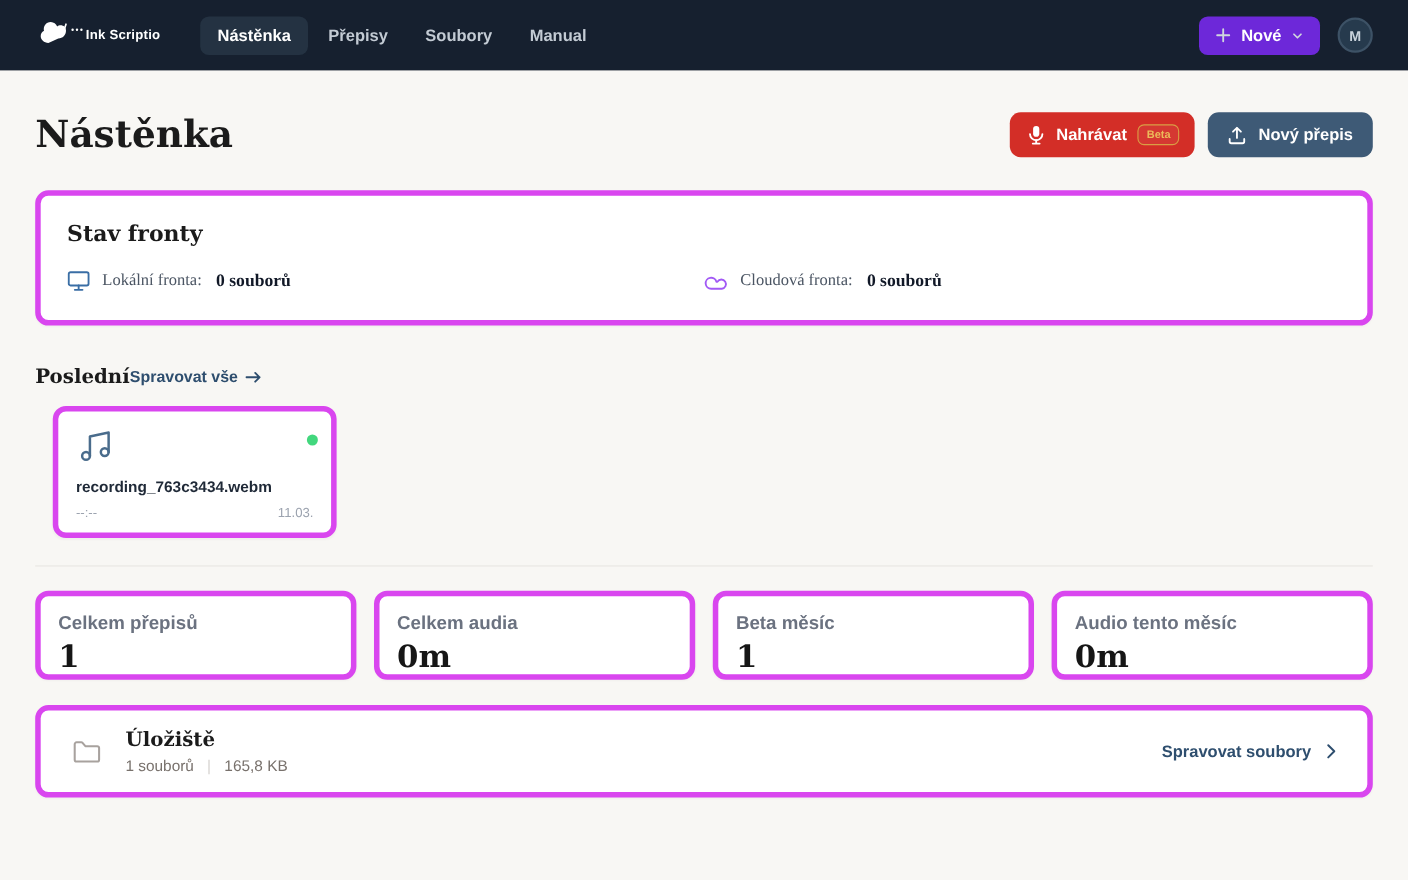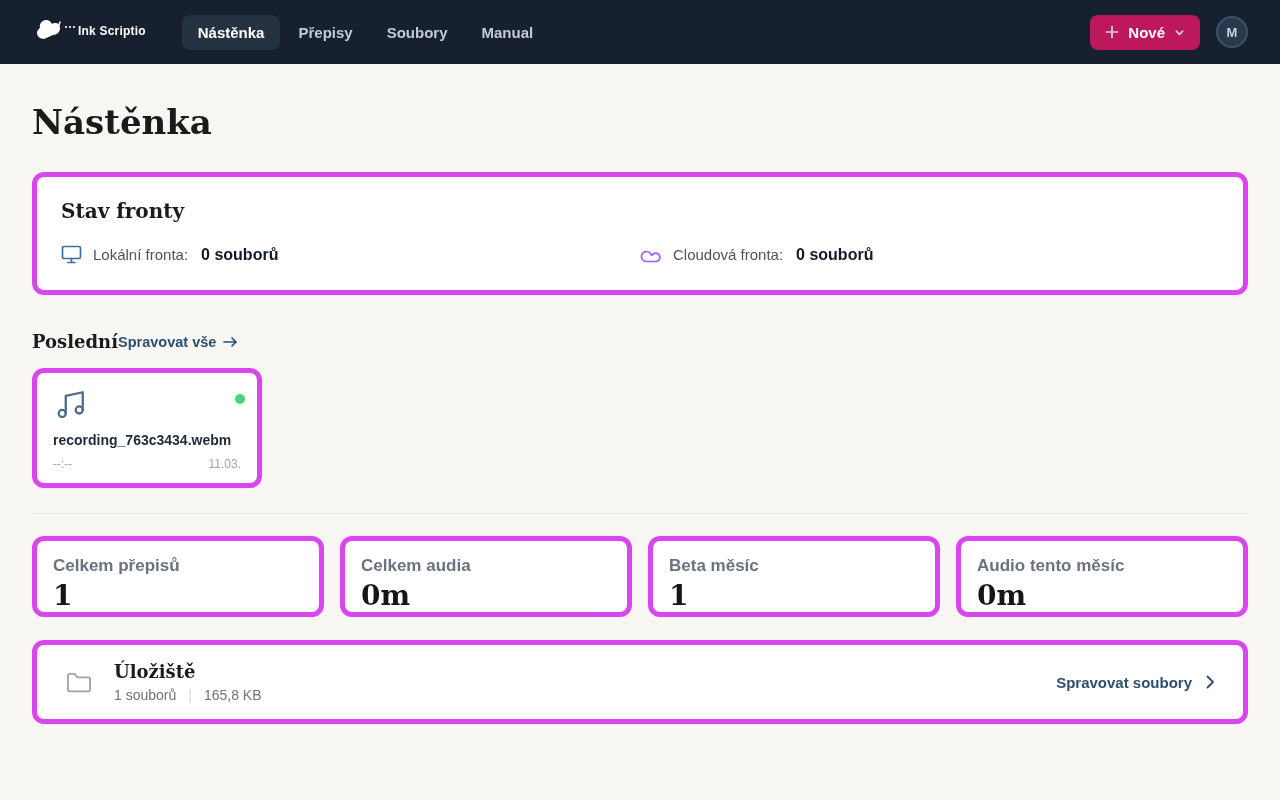--- a/index.html
+++ b/index.html
@@ -25,21 +25,21 @@
   .logo-text { font-size: 12px; font-weight: 700; letter-spacing: .2px; margin-top: -3px; white-space: nowrap; }
   .nav-links { display: flex; align-items: center; gap: 2px; }
   .nav-item {
     color: #c3cbd4; font-size: 15px; font-weight: 600;
     padding: 9px 16px; border-radius: 8px; cursor: pointer; white-space: nowrap;
   }
   .nav-item.active { background: #243242; color: #ffffff; }
   .nav-right { margin-left: auto; display: flex; align-items: center; gap: 16px; }
   .new-btn {
     display: flex; align-items: center; gap: 9px;
-    background: #be185d; border: none; cursor: pointer;
+    background: #6d28d9; border: none; cursor: pointer;
     color: #fff; font-family: inherit; font-size: 15px; font-weight: 600;
     padding: 9px 15px; border-radius: 8px;
   }
   .avatar {
     width: 32px; height: 32px; border-radius: 50%;
     background: #263a4d; border: 2px solid #3d5266;
     color: #c9d3dc; font-size: 13px; font-weight: 600;
     display: flex; align-items: center; justify-content: center; cursor: pointer;
   }
   
@@ -65,33 +65,33 @@
     display: flex; align-items: center; gap: 11px;
   }
   
   .card {
     background: #ffffff; border: 5px solid #d946ef; border-radius: 12px;
     box-shadow: 0 1px 2px rgba(0,0,0,0.03);
   }
   .queue-card { margin-top: 30px; padding: 22px 24px 26px; }
   .queue-title { font-family: "DejaVu Serif", serif; font-size: 20px; font-weight: 700; margin-bottom: 22px; }
   .queue-row { display: flex; }
-  .queue-item { width: 50%; display: flex; align-items: center; gap: 11px; font-size: 15px; color: #4b5563; }
+  .queue-item { width: 50%; display: flex; align-items: center; gap: 11px; font-size: 15px; color: #4b5563; font-family: Liberation Serif, serif; }
   .queue-label { color: #4b5563; }
   .queue-value { font-weight: 700; color: #111827; font-size: 16px; margin-left: 2px; }
   
   .recent-header { display: flex; align-items: center; justify-content: flex-start; margin-top: 36px; }
   .recent-title { font-family: "DejaVu Serif", serif; font-size: 18px; font-weight: 700; }
   .view-all {
     display: flex; align-items: center; gap: 7px;
     color: #2e4e6e; font-size: 14.5px; font-weight: 600; cursor: pointer; text-decoration: none;
   }
   .recording-card {
-    width: 230px; height: 120px; margin-top: 16px;
-    padding: 15px 16px; position: relative; cursor: pointer;
+    width: 258px; height: 120px; margin-top: 16px;
+    padding: 15px 16px; position: relative; cursor: pointer; margin-left: 16px;
   }
   .status-dot {
     position: absolute; top: 21px; right: 12px;
     width: 10px; height: 10px; border-radius: 50%; background: #42d77d;
   }
   .rec-filename { font-size: 14px; font-weight: 700; color: #1f2937; margin-top: 6px; white-space: nowrap; }
   .rec-meta { display: flex; justify-content: space-between; margin-top: 9px; font-size: 12px; color: #9ca3af; }
   .divider { height: 1px; background: #e8e6e1; margin-top: 25px; }
   
   .stats-row { display: flex; gap: 16px; margin-top: 22px; }
@@ -153,20 +153,43 @@
     <div class="avatar">
       <span>M</span>
     </div>
   </div>
 </div>
 
 <div class="main">
 
   <div class="page-header">
     <h1 class="page-title">Nástěnka</h1>
+    <div class="header-actions">
+      <button class="btn-record">
+        <span class="icon">
+          <svg width="16" height="20" viewBox="0 0 17 20">
+            <rect x="5.5" y="1" width="6" height="10.5" rx="3" fill="#ffffff"></rect>
+            <path d="M2.5 8.8a6 6 0 0 0 12 0" stroke="#ffffff" stroke-width="1.8" fill="none" stroke-linecap="round"></path>
+            <path d="M8.5 14.8V18M5.2 18h6.6" stroke="#ffffff" stroke-width="1.8" stroke-linecap="round"></path>
+          </svg>
+        </span>
+        <span>Nahrávat</span>
+        <span class="beta-badge">Beta</span>
+      </button>
+      <button class="btn-new-transcript">
+        <span class="icon">
+          <svg width="17" height="18" viewBox="0 0 18 18" fill="none" stroke="#ffffff" stroke-width="1.8" stroke-linecap="round" stroke-linejoin="round">
+            <path d="M9 11.5V2.5"></path>
+              <path d="M5.2 5.5 9 1.8l3.8 3.7"></path>
+            <path d="M2 12.5V15a1.6 1.6 0 0 0 1.6 1.6h10.8A1.6 1.6 0 0 0 16 15v-2.5"></path>
+          </svg>
+        </span>
+        <span>Nový přepis</span>
+      </button>
+    </div>
   </div>
 
   <div class="card queue-card">
     <div class="queue-title">Stav fronty</div>
     <div class="queue-row">
       <div class="queue-item">
         <span class="icon">
           <svg width="21" height="19" viewBox="0 0 21 19" fill="none" stroke="#3a6ea5" stroke-width="1.7">
             <rect x="1.5" y="1.5" width="18" height="12" rx="1.6"></rect>
             <path d="M7 17.5h7M10.5 13.5v4" stroke-linecap="round"></path>

